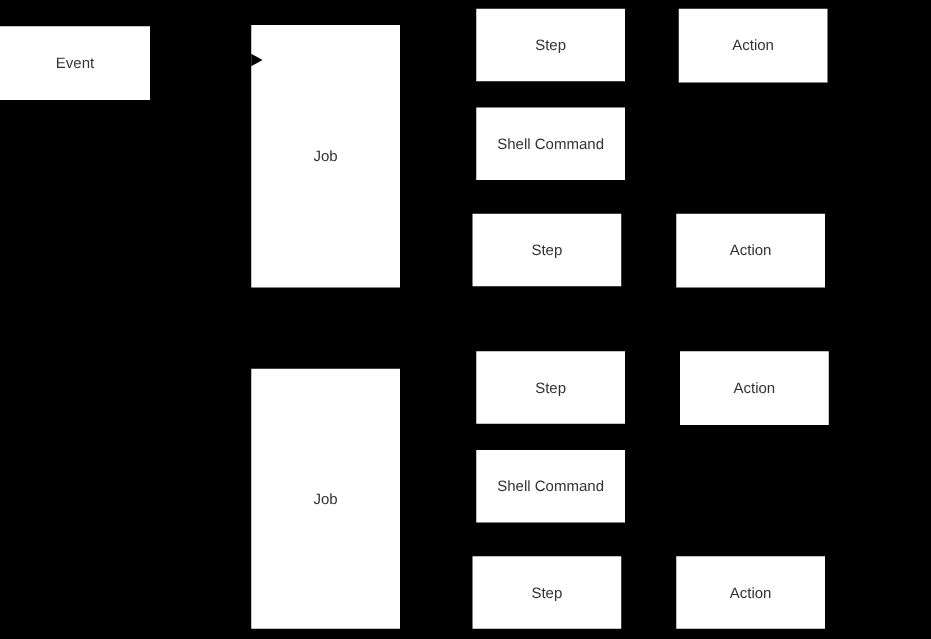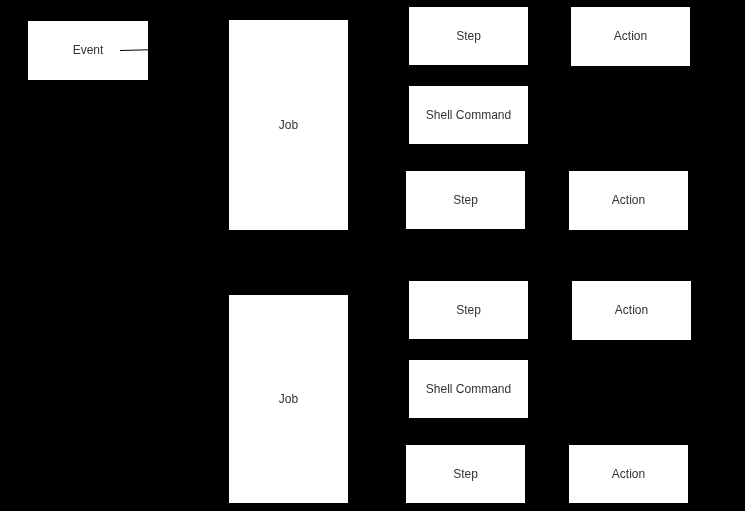--- a/index.html
+++ b/index.html
@@ -14,21 +14,20 @@
     overflow: hidden;
     font-family: "Liberation Sans", sans-serif;
   }
   .node {
     position: absolute;
     display: flex;
     align-items: center;
     justify-content: center;
     text-align: left;
     box-sizing: border-box;
-    margin-left: 28px;
   }
   .node-label {
     font-size: 12px;
     line-height: 1.2;
     white-space: nowrap;
   }
   .edge-line {
     position: absolute;
     height: 1px;
   }

